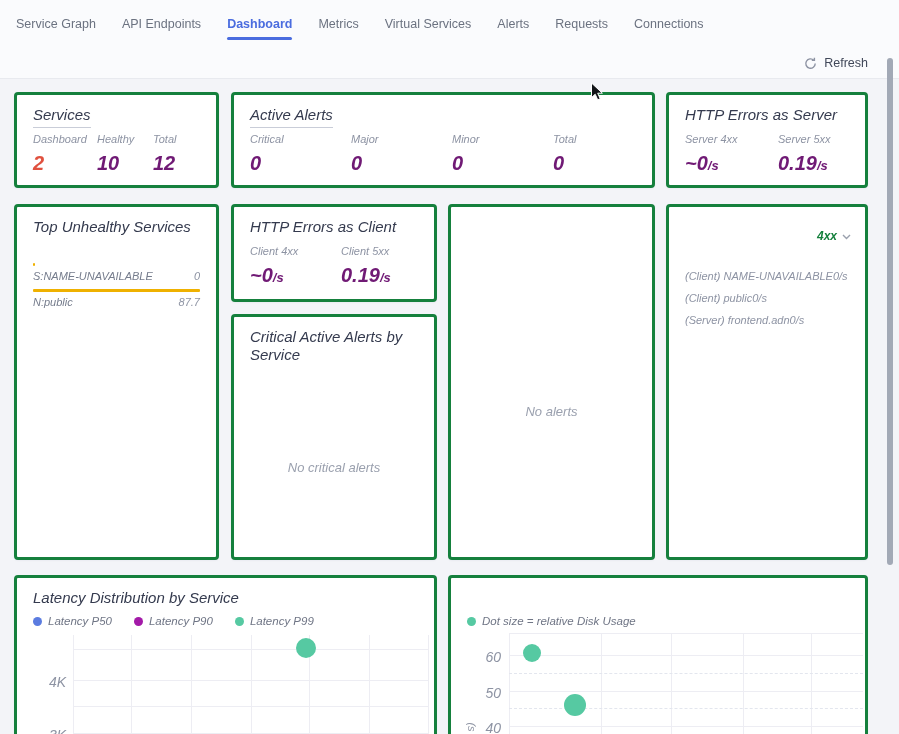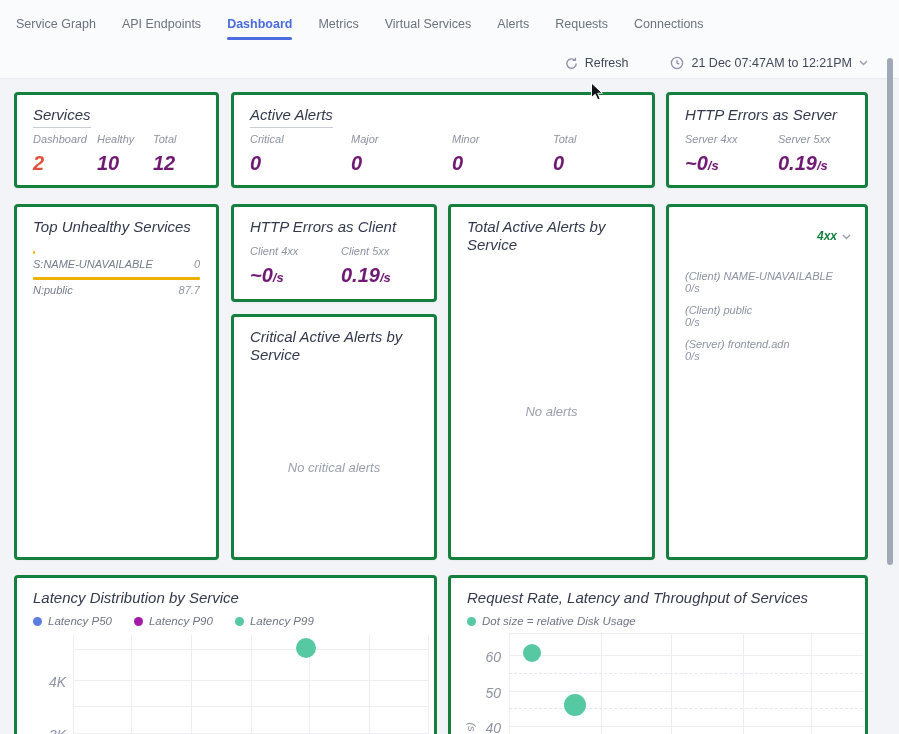--- a/index.html
+++ b/index.html
@@ -21,29 +21,29 @@
   .card { position:absolute; background:#ffffff; border:3px solid #15803d; border-radius:4px; box-shadow:0 1px 2px rgba(25,35,70,0.04);font-style:italic; }
   .card-title { position:absolute; left:16px; top:11px; font-size:15px; font-weight:500; color:#343a4e; line-height:18px; }
   .title-underlined { display:inline-block; border-bottom:1px solid #c9cdd8; padding-bottom:3px; }
   .metric-col { position:absolute; top:38px; }
   .metric-label { font-size:11px; color:#8d93a3; margin-bottom:7px; white-space:nowrap; }
   .metric-value { font-size:20px; font-weight:bold; color:#701a75; white-space:nowrap; }
   .metric-unit { font-size:13px; }
   .empty-text { position:absolute; left:0; right:0; text-align:center; font-size:13px; color:#9aa0ae; }
 
   
-  .tu-list { position:absolute; left:16px; right:16px; top:44px; }
+  .tu-list { position:absolute; left:16px; right:16px; top:56px; }
   .tu-bar { height:3px; border-radius:1px; margin-bottom:4px; background:#efb100; }
   .tu-row { display:flex; justify-content:space-between; font-size:11px; margin-bottom:7px; }
   .tu-label { color:#757c8c; }
   .tu-value { color:#8d93a3; }
 
   
   .he-list { position:absolute; left:16px; right:16px; top:63px; }
-  .he-row { display:flex; justify-content:flex-end; font-size:11px; margin-bottom:10px;flex-direction:column; }
+  .he-row { display:flex; justify-content:flex-start; font-size:11px; margin-bottom:10px; }
   .he-label { color:#8d93a3; }
   .he-value { color:#8d93a3; }
   .filter-dd { position:absolute; right:14px; top:22px; display:flex; align-items:center; gap:5px; font-size:12px; font-weight:600; color:#15803d; cursor:default; }
 
   
   .legend { position:absolute; left:16px; top:37px; display:flex; gap:22px; align-items:center; }
   .legend-item { display:flex; align-items:center; gap:6px; font-size:11.5px; color:#6f7585; }
   .legend-dot { width:9px; height:9px; border-radius:50%; background:#56c9a2; flex:none; }
   .plot { position:absolute; left:0; top:0; right:0; bottom:0; overflow:hidden; }
   .gridline-h { position:absolute; height:1px; background:#ededf3; }
@@ -78,34 +78,20 @@
   <div class="toolbar">
     <div class="tool-btn">
       <span>
         <svg width="13" height="13" viewBox="0 0 13 13" fill="none" stroke="#8d93a3" stroke-width="1.4">
           <path d="M11.2 6.5a4.7 4.7 0 1 1-1.4-3.3"></path>
           <path d="M10.4 0.8 L10.4 3.4 L7.8 3.4" fill="none"></path>
         </svg>
       </span>
       <span>Refresh</span>
     </div>
-    <div class="tool-btn">
-      <span>
-        <svg width="14" height="14" viewBox="0 0 14 14" fill="none" stroke="#8d93a3" stroke-width="1.3">
-          <circle cx="7" cy="7" r="5.6"></circle>
-          <path d="M7 3.8 L7 7 L9.3 8.2"></path>
-        </svg>
-      </span>
-      <span>21 Dec 07:47AM to 12:21PM</span>
-      <span>
-        <svg width="9" height="6" viewBox="0 0 9 6" fill="none" stroke="#9aa0ad" stroke-width="1.4">
-            <path d="M1 1 L4.5 4.5 L8 1"></path>
-          </svg>
-      </span>
-    </div>
   </div>
 
   <div class="card" style="left:14px; top:92px; width:205px; height:96px;">
     <div class="card-title"><span class="title-underlined">Services</span></div>
     <div class="metric-col" style="left:16px;">
       <div class="metric-label">Dashboard</div>
       <div class="metric-value" style="color: rgb(224, 81, 63);">2</div>
     </div>
     <div class="metric-col" style="left:80px;">
       <div class="metric-label">Healthy</div>
@@ -180,21 +166,20 @@
       <div class="metric-value"><span>0.19</span><span class="metric-unit">/s</span></div>
     </div>
   </div>
 
   <div class="card" style="left:231px; top:314px; width:206px; height:246px;">
     <div class="card-title" style="width:178px;">Critical Active Alerts by Service</div>
     <div class="empty-text" style="top:143px;">No critical alerts</div>
   </div>
 
   <div class="card" style="left:448px; top:204px; width:207px; height:356px;">
-    <div class="card-title" style="width:160px;">Total Active Alerts by Service</div>
     <div class="empty-text" style="top:197px;">No alerts</div>
   </div>
 
   <div class="card" style="left:666px; top:204px; width:202px; height:356px;">
     <div class="filter-dd">
       <span>4xx</span>
       <span>
         <svg width="9" height="6" viewBox="0 0 9 6" fill="none" stroke="#9aa0ad" stroke-width="1.4">
             <path d="M1 1 L4.5 4.5 L8 1"></path>
           </svg>
@@ -244,21 +229,20 @@
         <div class="gridline-h" style="left: 56px; width: 355px; top: 102px;"></div>
         <div class="gridline-h" style="left: 56px; width: 355px; top: 128px;"></div>
         <div class="gridline-h" style="left: 56px; width: 355px; top: 155px;"></div>
         <div class="y-tick" style="left: 14px; width: 35px; top: 96px;">4K</div>
         <div class="y-tick" style="left: 14px; width: 35px; top: 149px;">3K</div>
         <div class="chart-dot" style="left: 278.525px; top: 60.2px; width: 20px; height: 20px; background: rgb(86, 201, 162);"></div>
       </div>
   </div>
 
   <div class="card" style="left:448px; top:575px; width:420px; height:200px;">
-    <div class="card-title">Request Rate, Latency and Throughput of Services</div>
     <div class="legend">
       <span class="legend-item">
           <span class="legend-dot" style="background: rgb(86, 201, 162);"></span>
           <span>Dot size = relative Disk Usage</span>
         </span>
     </div>
     <div class="plot" id="request-plot">
         <div class="gridline-v" style="left: 58px; top: 55px; height: 145px;"></div>
         <div class="gridline-v" style="left: 150px; top: 55px; height: 145px;"></div>
         <div class="gridline-v" style="left: 220px; top: 55px; height: 145px;"></div>

